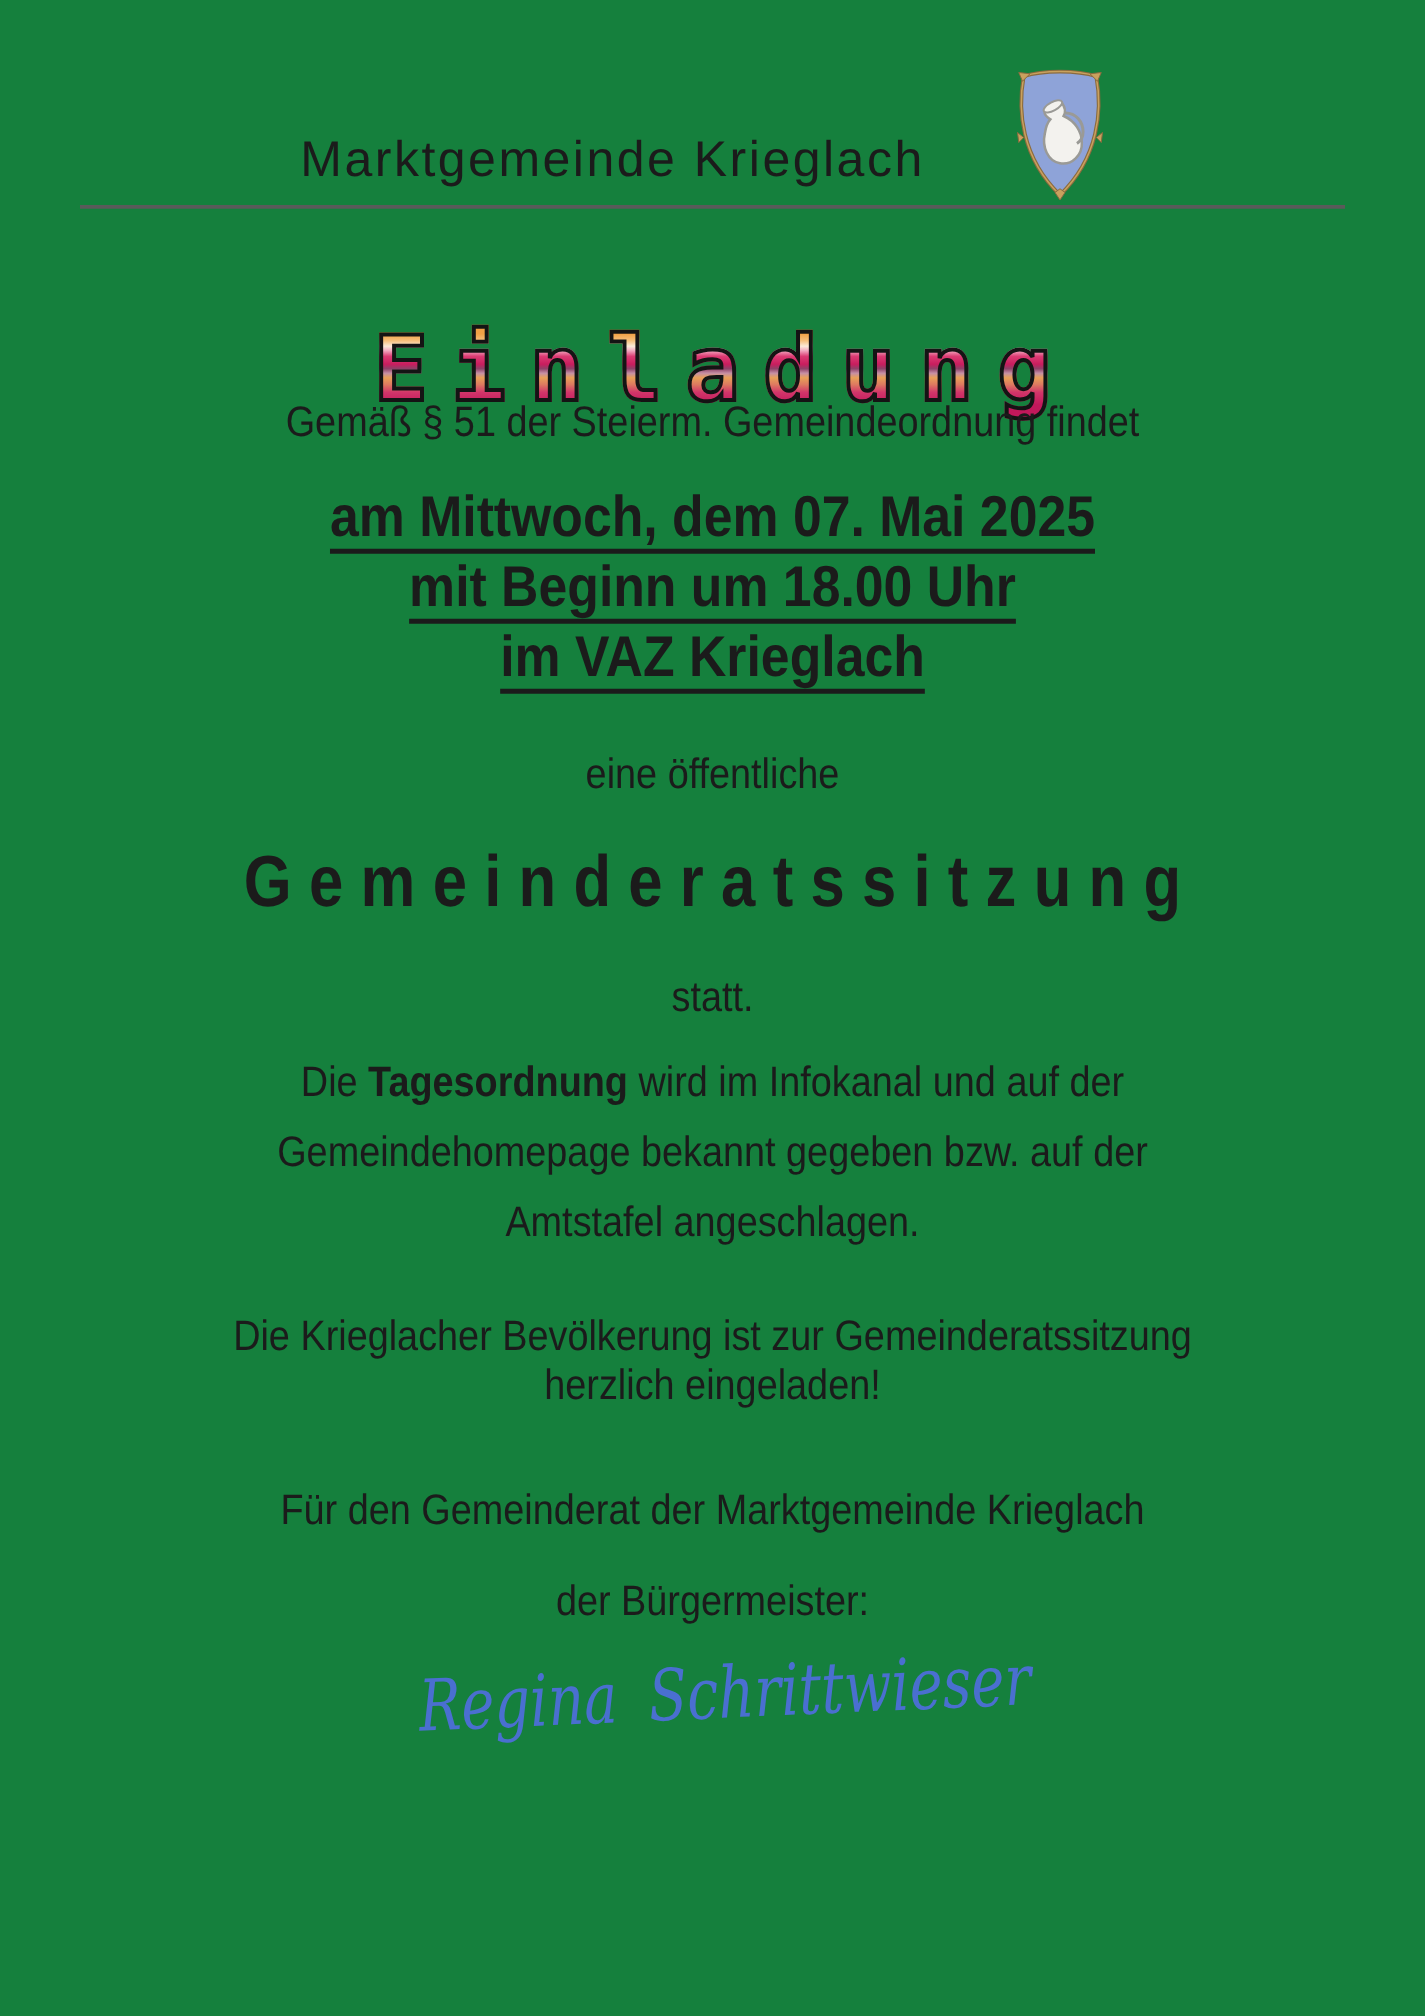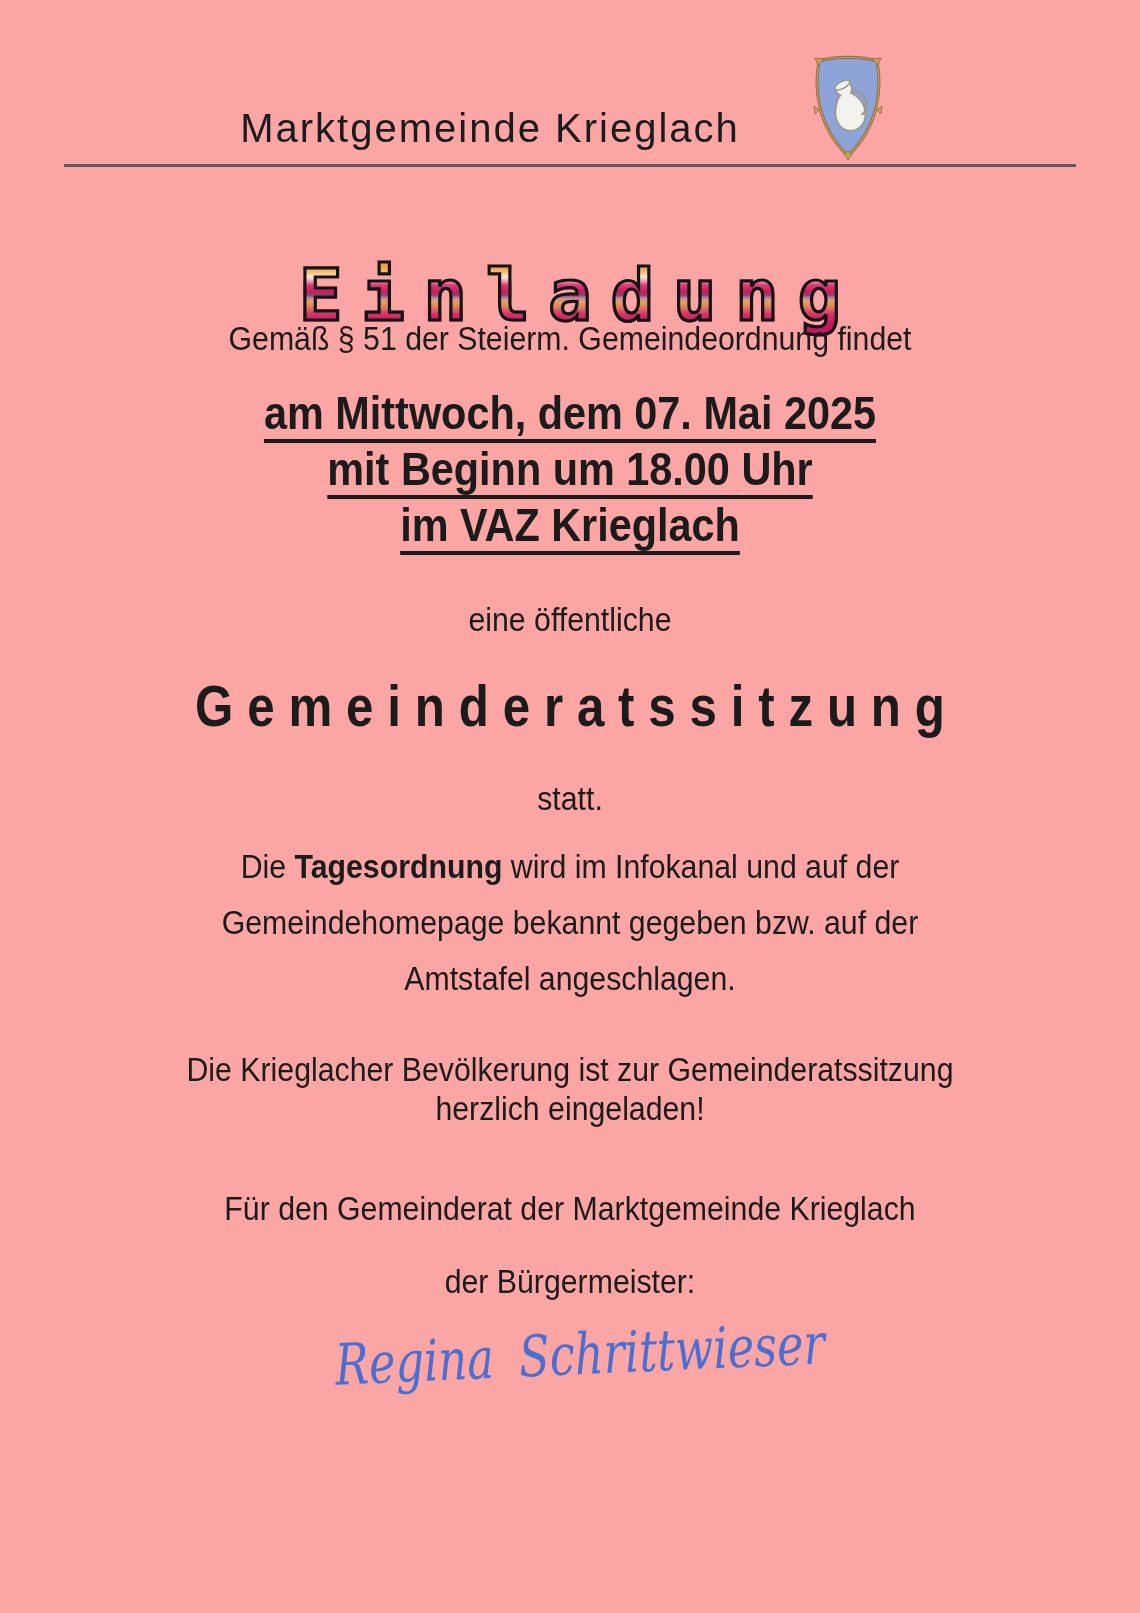--- a/index.html
+++ b/index.html
@@ -1,19 +1,19 @@
 <!DOCTYPE html>
 <html style="--ink: #1b1b1b; --divider: #5a5a5a; --signature-ink: #4a6fd0; --title-outline: #141414; --title-fallback: #C2185B; --title-grad-a: #F0A145; --title-grad-b: #F6C07C; --title-grad-c: #FBEBD9; --title-grad-d: #F2A6BE; --title-grad-e: #DC3B73; --title-grad-f: #C91D5E; --title-grad-g: #8E4168; --title-grad-h: #C68FA5; --title-grad-i: #E8A058; --title-grad-j: #DE7A60; --title-grad-k: #D2356A; --title-grad-l: #C2185B; --crest-blue: #8EA3D8; --crest-border: #8A6B3F; --crest-gold: #C9A15E; --jug-fill: #F3F2EE; --jug-stroke: #9A9A96;"><head>
 <meta charset="utf-8">
 <style>
   html,body{margin:0;padding:0;background:#ffffff;}
   .page{
     position:relative;
     width:1140px;height:1613px;
-    background:#fca5a5;
+    background:#15803d;
     font-family:"Liberation Sans", sans-serif;
     color:var(--ink,#1b1b1b);
     overflow:hidden;
   }
   .abs{position:absolute;left:0;right:0;text-align:center;margin:0;}
   .cond{transform:scaleX(0.89);transform-origin:50% 50%;}
 
   
   .muni{
     position:absolute;top:104px;left:0;right:160px;

